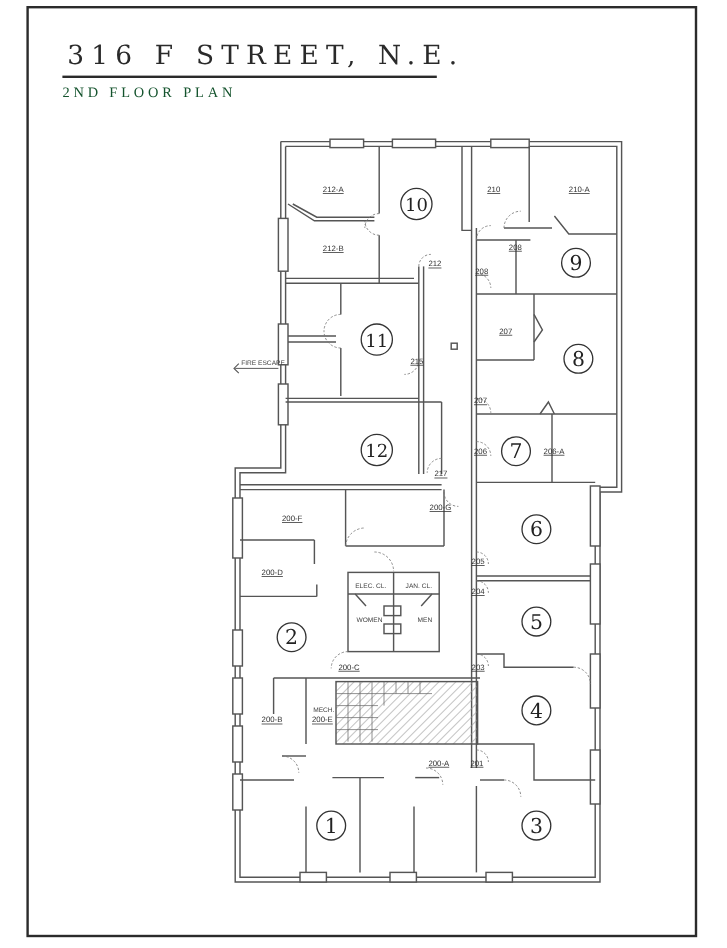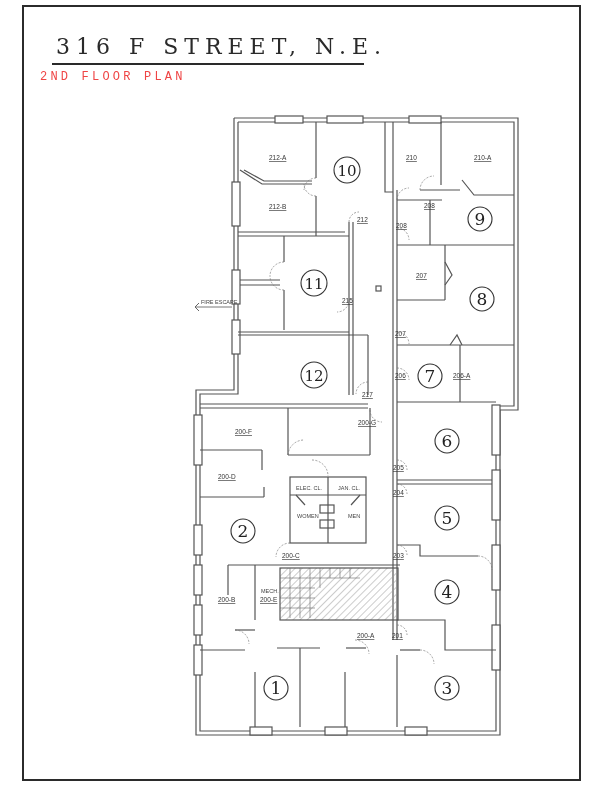--- a/index.html
+++ b/index.html
@@ -1,20 +1,20 @@
 <!DOCTYPE html>
 <html><head>
 <meta charset="utf-8">
 <style>
   html,body{margin:0;padding:0;background:#ffffff;}
   body{width:606px;height:790px;position:relative;overflow:hidden;font-family:"DejaVu Sans",sans-serif;}
   .frame{position:absolute;left:22px;top:5px;width:559px;height:776px;border:2px solid #2b2b2b;box-sizing:border-box;}
   .title{position:absolute;left:56px;top:34px;font-family:"DejaVu Serif",serif;font-size:22px;letter-spacing:6px;color:#2a2a2a;white-space:nowrap;text-align:right;}
   .title-rule{position:absolute;left:52px;top:63px;width:312px;height:2px;background:#2a2a2a;}
-  .subtitle{position:absolute;left:40px;top:70px;font-family:Liberation Mono, monospace;font-size:12px;letter-spacing:3.2px;color:#ef4444;white-space:nowrap;}
+  .subtitle{position:absolute;left:52px;top:70px;font-family:Liberation Serif, serif;font-size:12px;letter-spacing:3.2px;color:#14532d;white-space:nowrap;}
   svg.plan{position:absolute;left:0;top:0;}
   .rl{font-family:"Liberation Sans",sans-serif;font-size:6.5px;fill:#333;text-decoration:underline;}
   .rn{font-family:"DejaVu Serif",serif;font-size:17px;fill:#222;}
   .tiny{font-family:"Liberation Sans",sans-serif;font-size:5.5px;fill:#444;}
 </style>
 </head>
 <body>
 
 <div class="frame"></div>
 <div class="title">316 F STREET, N.E.</div>

